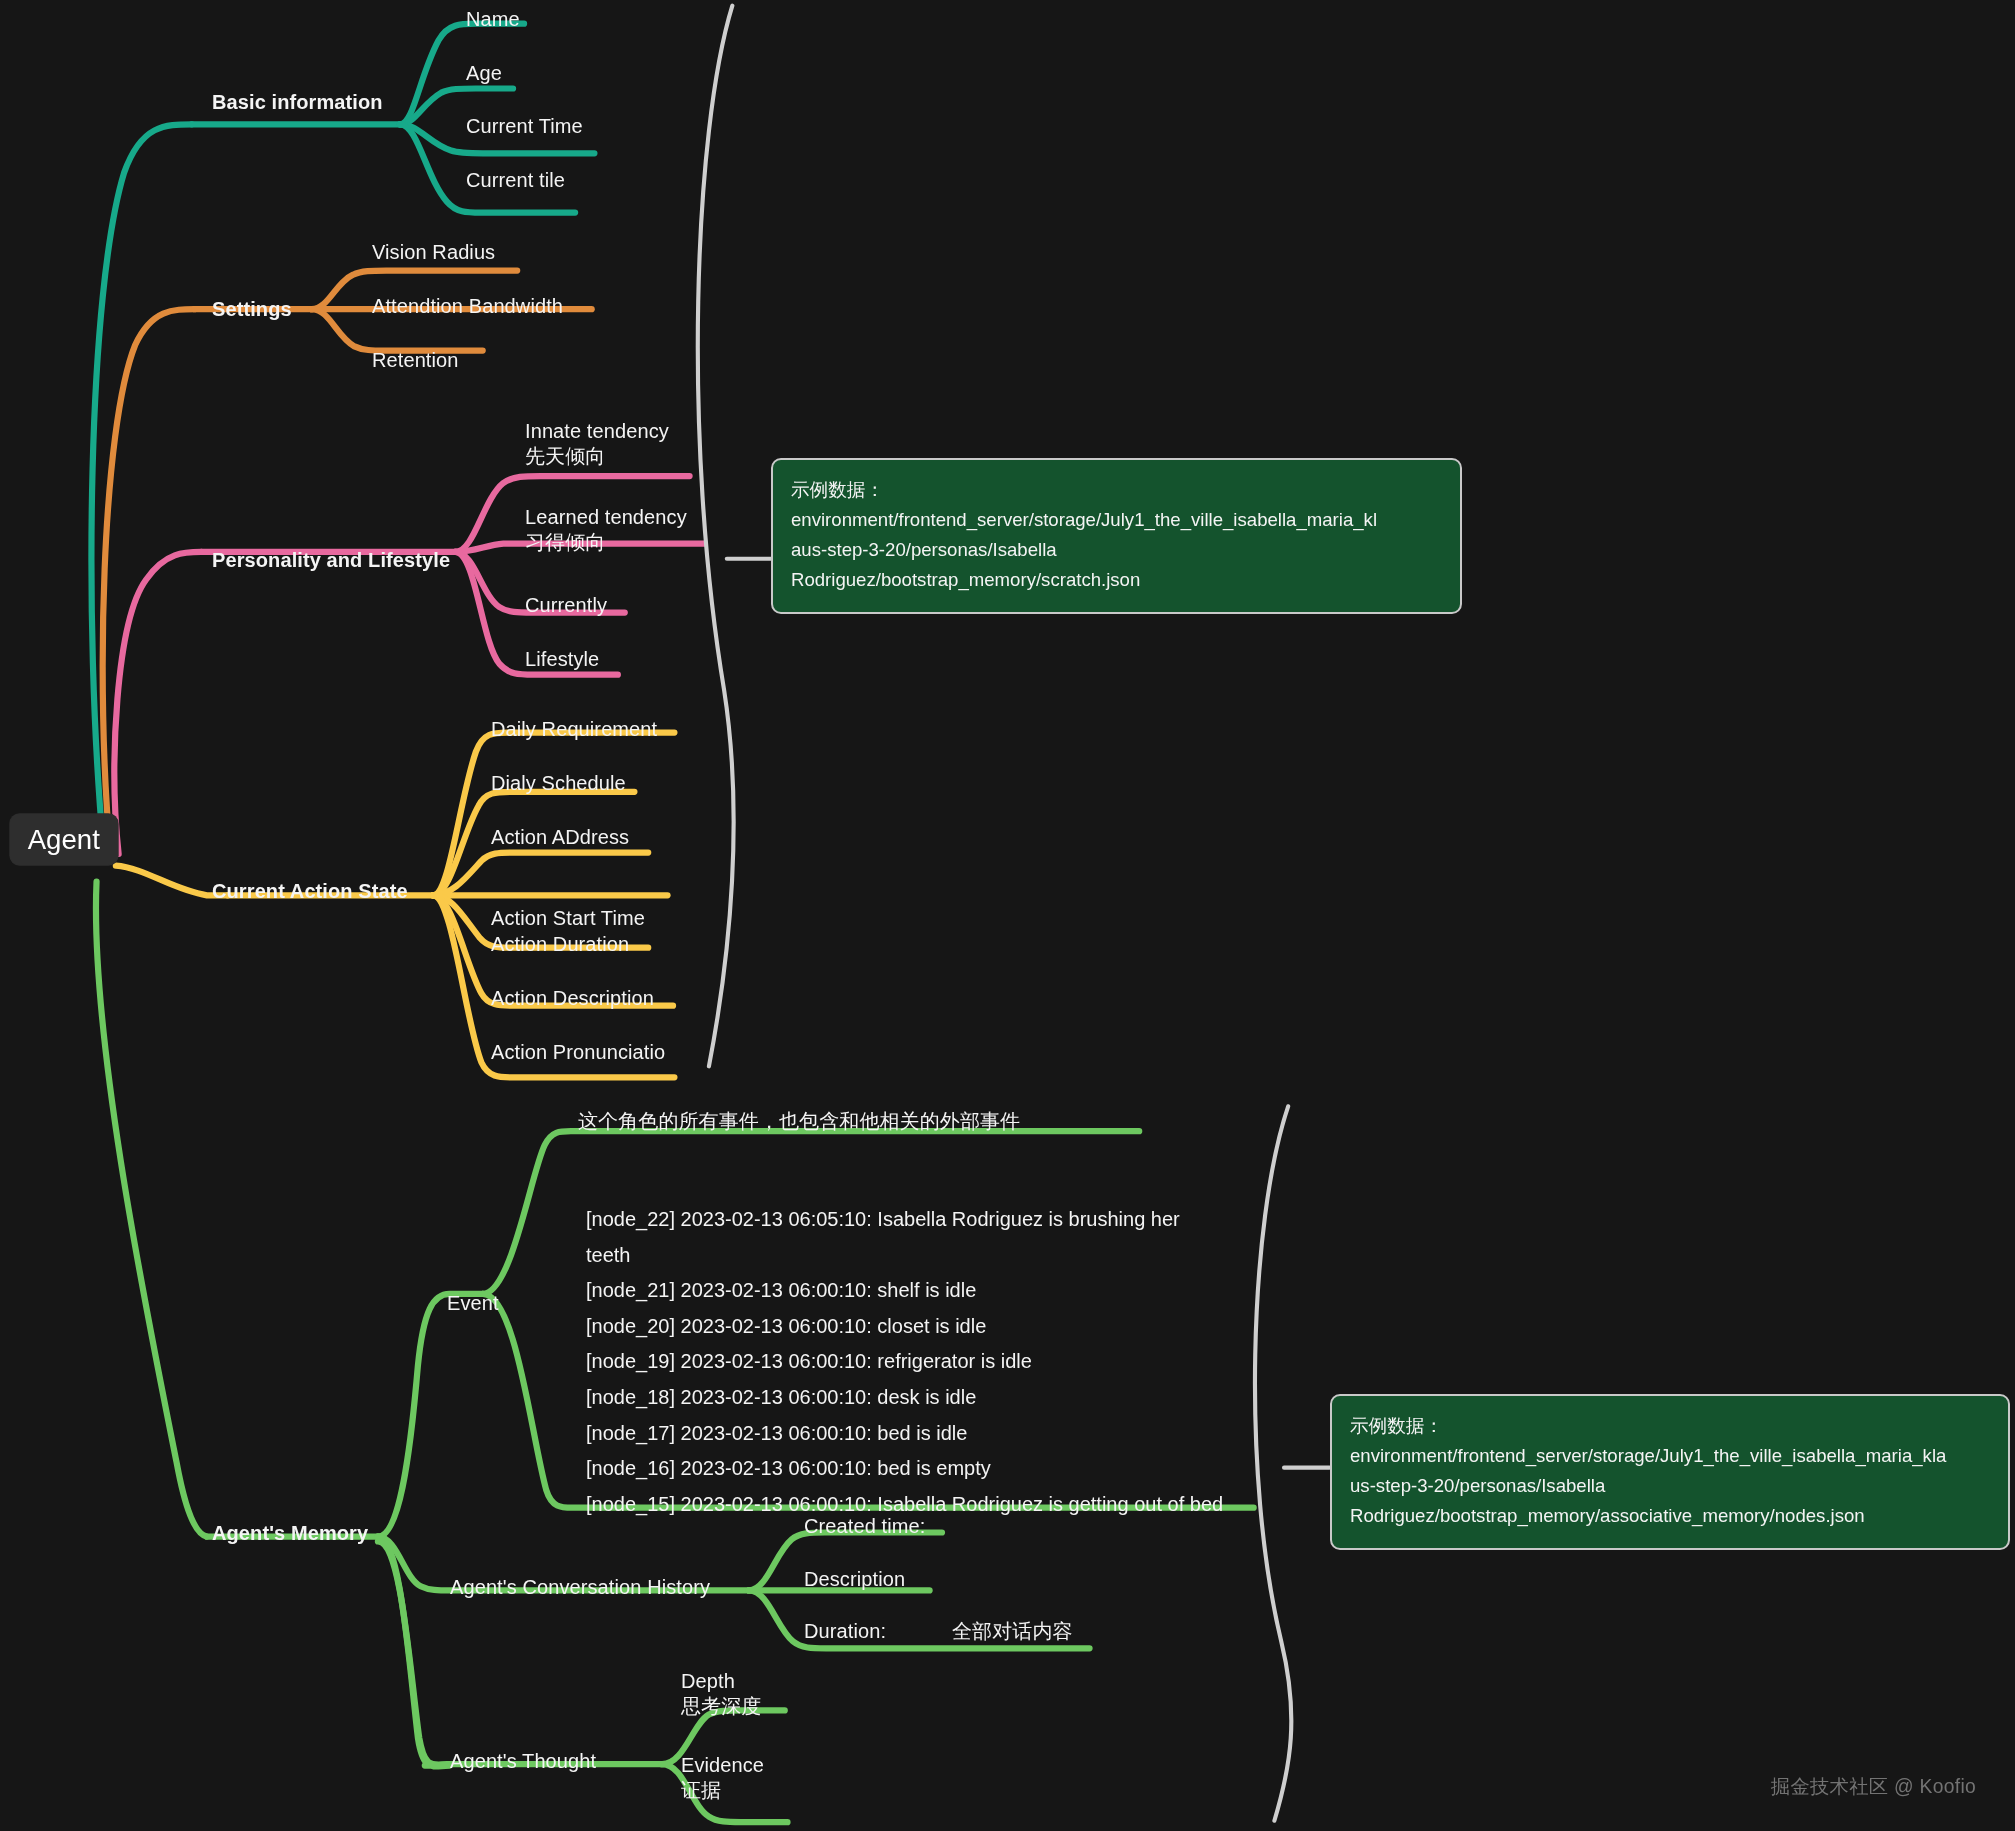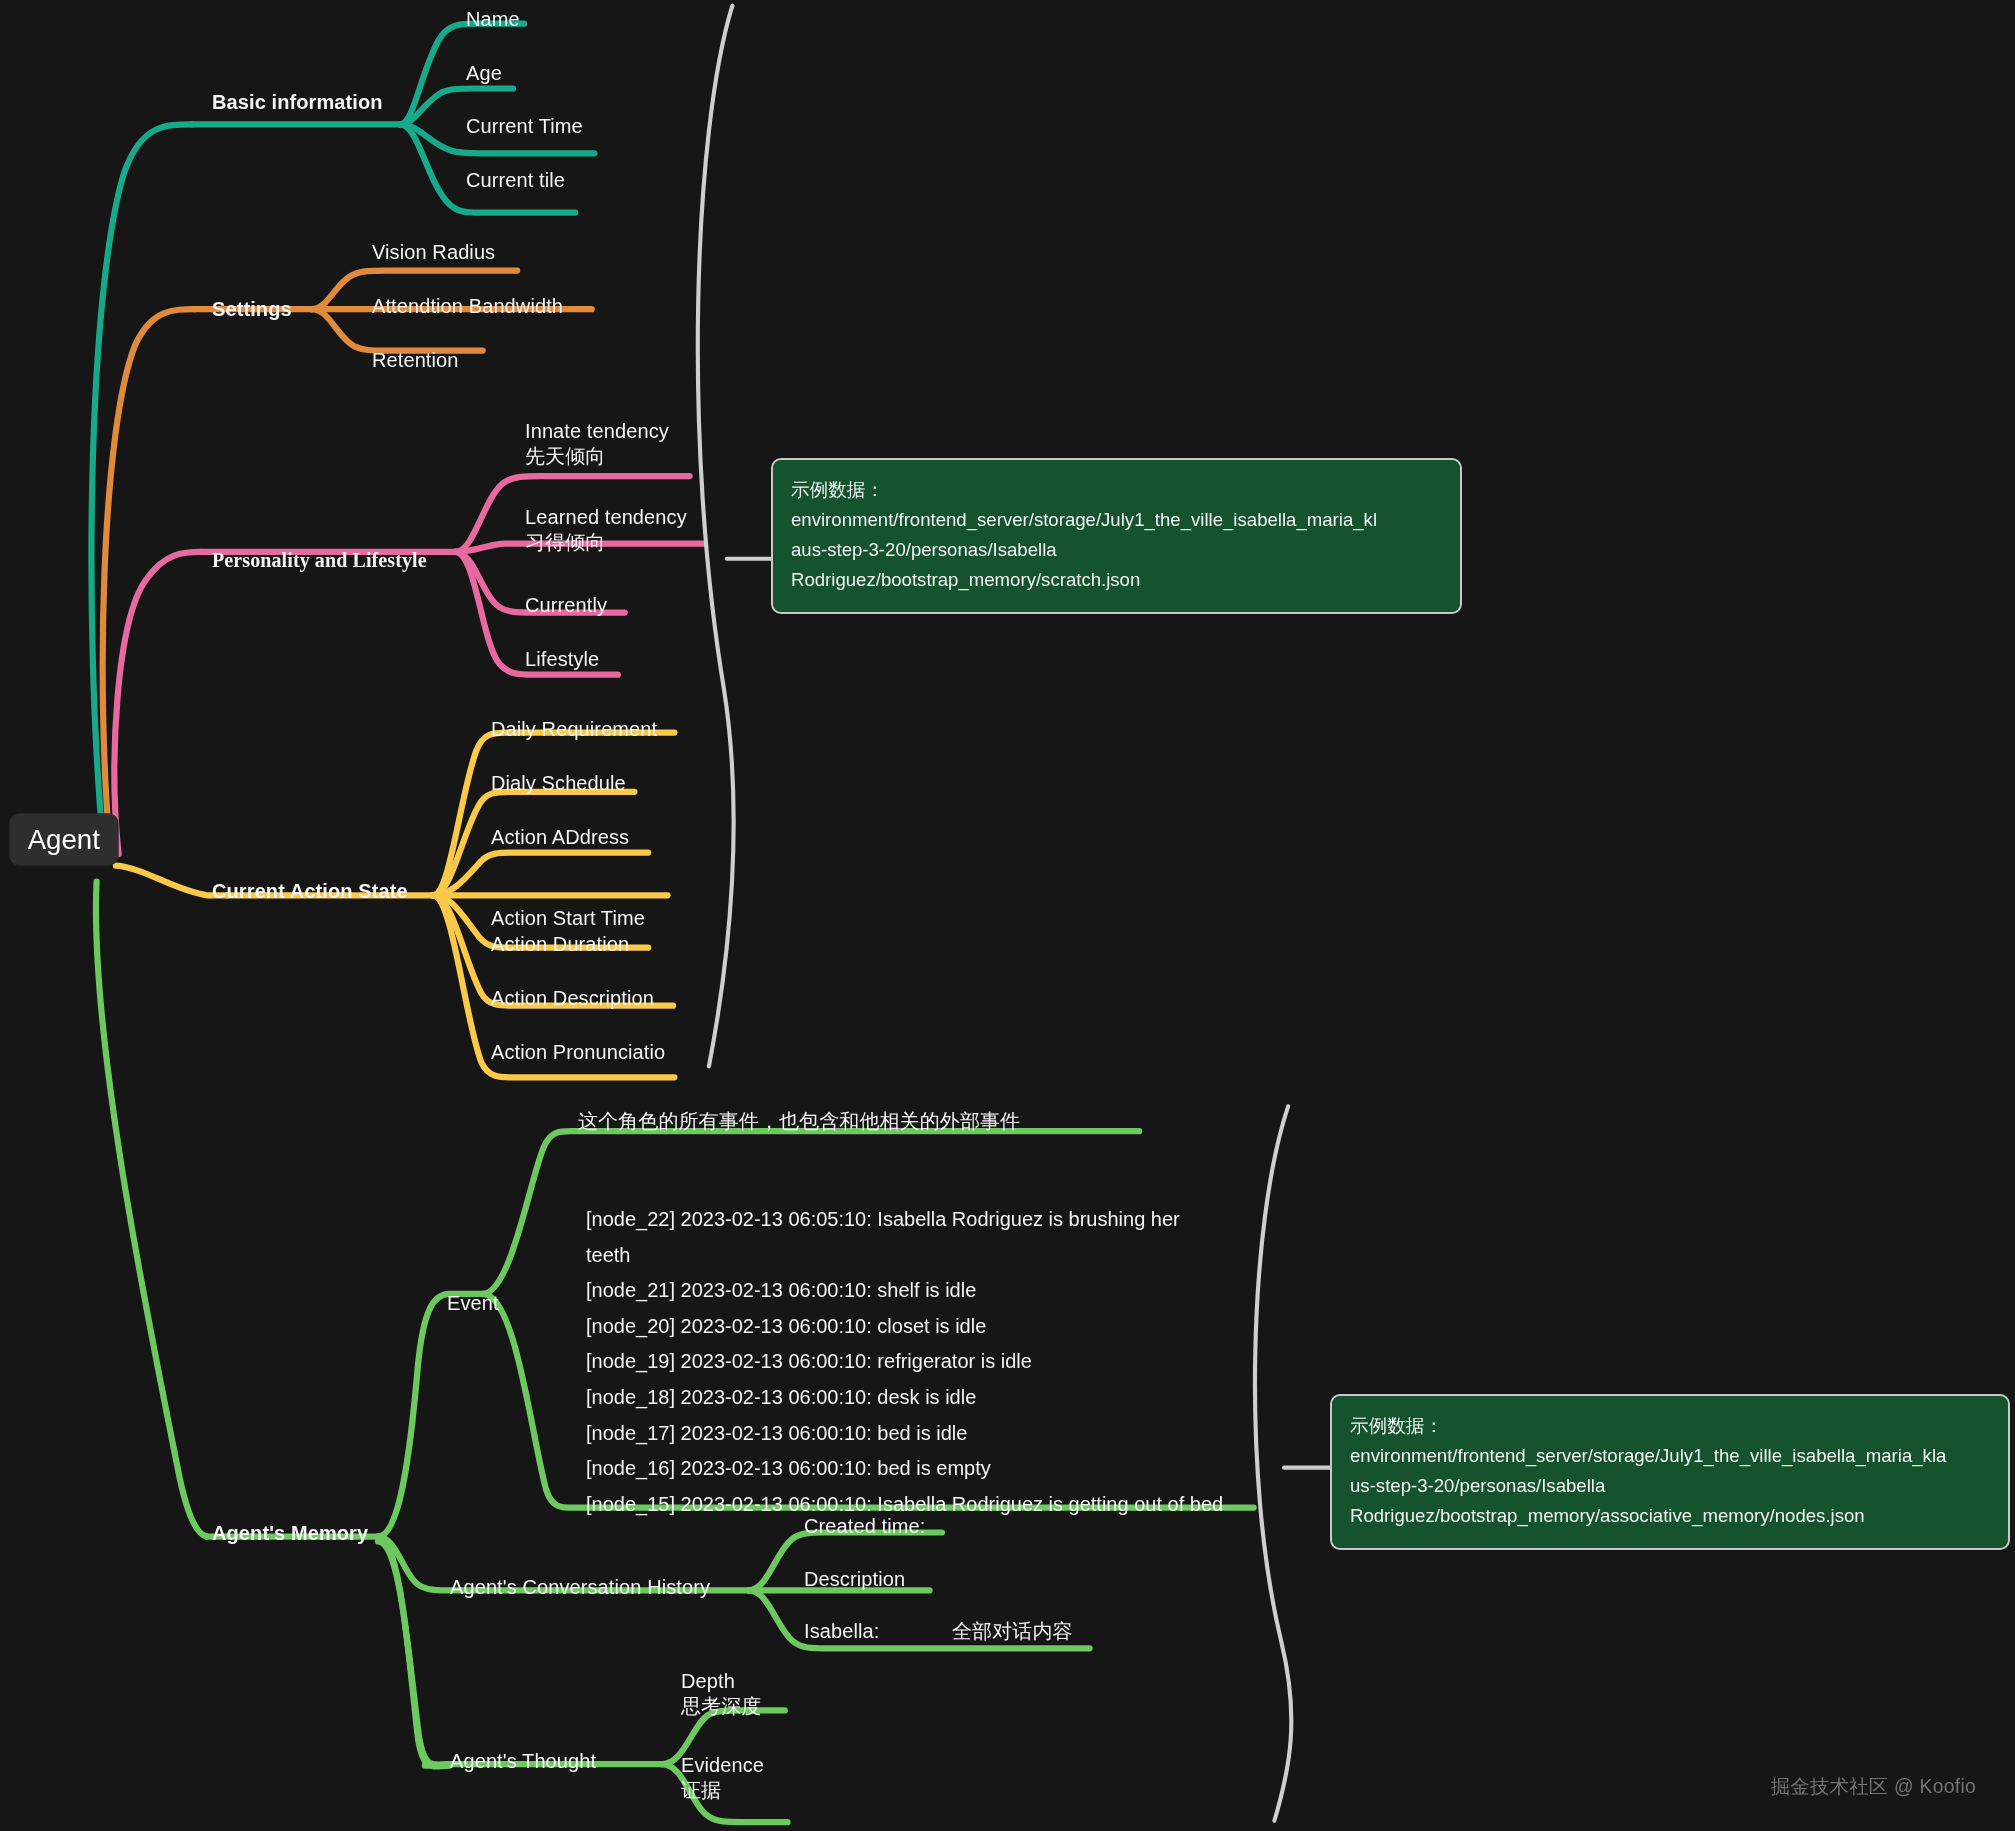--- a/index.html
+++ b/index.html
@@ -109,21 +109,21 @@
 
       <path d="M1868,1604 C1812,1770 1800,2140 1858,2380 C1884,2488 1872,2560 1848,2640" stroke="#cfcfcf" stroke-width="6" fill="none"></path>
       <path d="M1862,2128 L1928,2128" stroke="#cfcfcf" stroke-width="6"></path>
     </g>
   </svg>
 
   <div class="root-node" style="left:9.7px;top:814px;">Agent</div>
 
   <div class="lbl b" style="left:212px;top:90px;">Basic information</div>
   <div class="lbl b" style="left:212px;top:297px;">Settings</div>
-  <div class="lbl b" style="left:212px;top:548px;font-family:Liberation Serif, serif;">Personality and Lifestyle</div>
+  <div class="lbl b" style="left:212px;top:548px;">Personality and Lifestyle</div>
   <div class="lbl b" style="left:212px;top:879px;">Current Action State</div>
   <div class="lbl b" style="left:212px;top:1521px;">Agent's Memory</div>
 
   <div class="lbl" style="left:466px;top:6.9px;">Name</div>
   <div class="lbl" style="left:466px;top:61px;text-align:center;">Age</div>
   <div class="lbl" style="left:466px;top:114px;">Current Time</div>
   <div class="lbl" style="left:466px;top:168px;">Current tile</div>
 
   <div class="lbl" style="left:372px;top:240px;">Vision Radius</div>
   <div class="lbl" style="left:372px;top:294px;">Attendtion Bandwidth</div>
@@ -159,21 +159,21 @@
     <div class="ev">[node_19] 2023-02-13 06:00:10: refrigerator is idle</div>
     <div class="ev">[node_18] 2023-02-13 06:00:10: desk is idle</div>
     <div class="ev">[node_17] 2023-02-13 06:00:10: bed is idle</div>
     <div class="ev">[node_16] 2023-02-13 06:00:10: bed is empty</div>
     <div class="ev">[node_15] 2023-02-13 06:00:10: Isabella Rodriguez is getting out of bed</div>
   </div>
 
   <div class="lbl" style="left:450px;top:1575px;">Agent's Conversation History</div>
   <div class="lbl" style="left:804px;top:1514px;">Created time:</div>
   <div class="lbl" style="left:804px;top:1567px;">Description</div>
-  <div class="lbl" style="left:804px;top:1619px;">Isabella:</div>
+  <div class="lbl" style="left:804px;top:1619px;">Duration:</div>
   <div class="lbl" style="left:952px;top:1619px;">全部对话内容</div>
 
   <div class="lbl" style="left:450px;top:1749px;">Agent's Thought</div>
   <div class="lbl" style="left:681px;top:1669px;">
       <div>Depth</div>
       <div>思考深度</div>
     </div>
   <div class="lbl" style="left:681px;top:1753px;">
       <div>Evidence</div>
       <div>证据</div>

